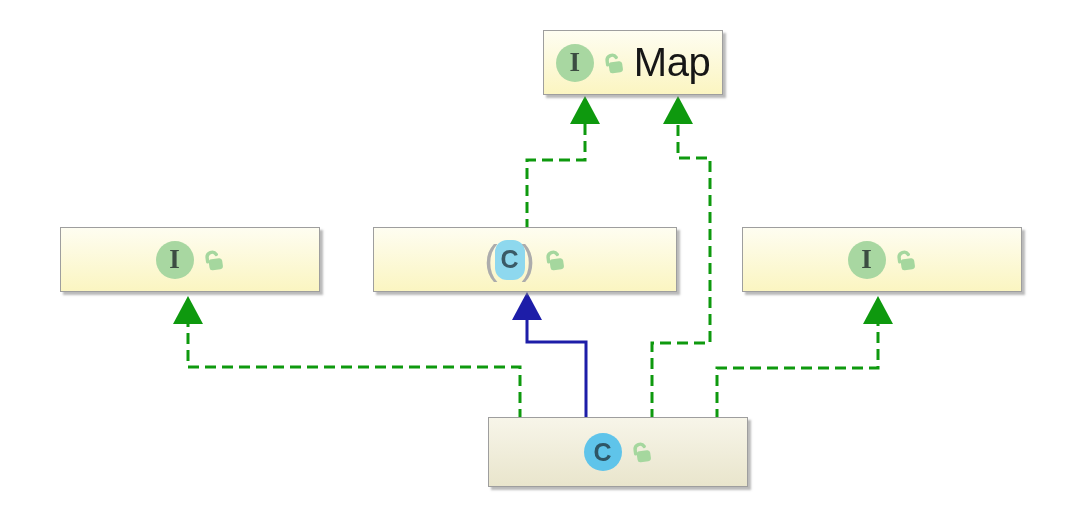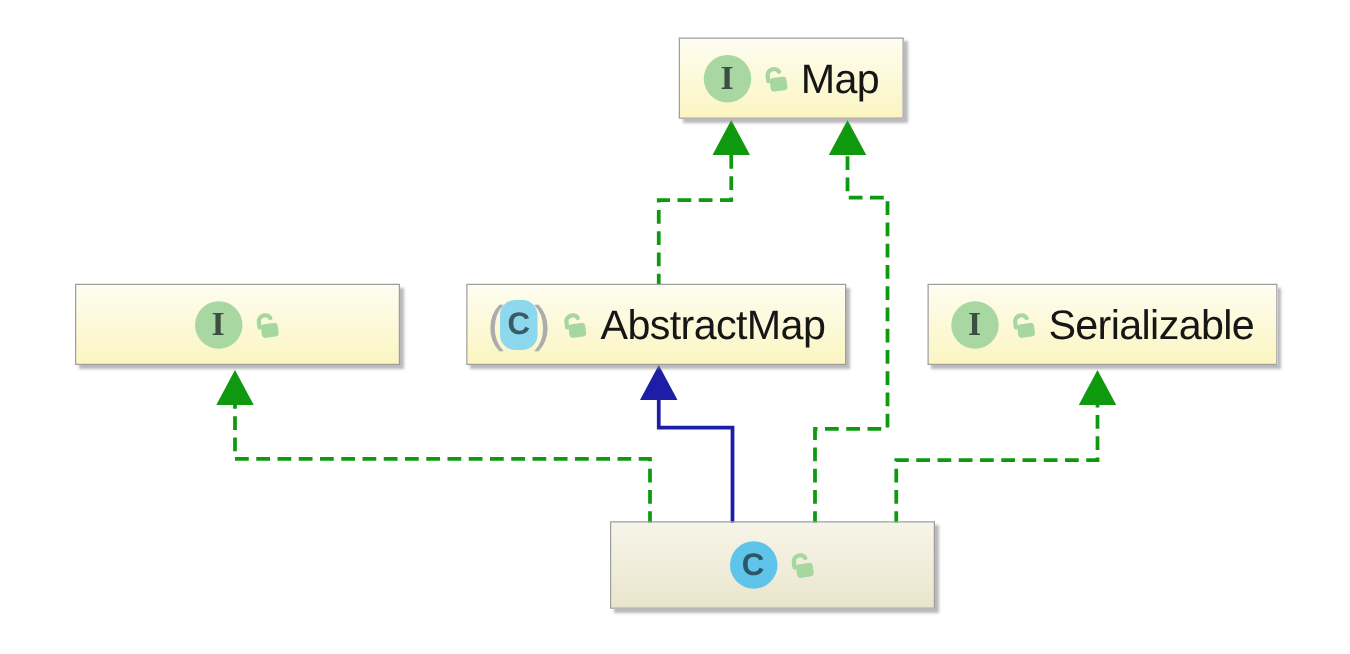--- a/index.html
+++ b/index.html
@@ -9,21 +9,21 @@
   }
   svg.edges-layer{position:absolute;left:0;top:0;width:1080px;height:523px;z-index:0;}
   .node{
     position:absolute;z-index:1;box-sizing:border-box;
     display:flex;align-items:center;justify-content:center;gap:9px;
     background:linear-gradient(180deg,#FEFDF1 0%,#FBF5C1 100%);
     border:1px solid #9e9e9e;
     box-shadow:3px 3px 2px rgba(130,130,130,0.55);
   }
   .node-main{background:linear-gradient(180deg,#F7F5E9 0%,#E9E5CC 100%);}
-  .node-label{font-size:33px;color:#161616;white-space:nowrap;letter-spacing:-0.5px;}
+  .node-label{font-size:40px;color:#161616;white-space:nowrap;letter-spacing:-0.5px;}
   .badge{
     width:38px;height:38px;border-radius:50%;flex:0 0 auto;
     display:flex;align-items:center;justify-content:center;line-height:1;
   }
   .badge-interface{background:#A8D7A1;color:#3C4D42;font-family:"Liberation Serif",serif;font-weight:bold;font-size:27px;}
   .badge-class{background:#5FC4EA;color:#2E5666;font-weight:bold;font-size:25px;}
   .abstract-wrap{display:flex;align-items:center;flex:0 0 auto;}
   .paren{color:#ACACAC;font-size:40px;font-weight:normal;line-height:38px;}
   .paren-open{margin-right:-3px;}
   .paren-close{margin-left:-3px;}
@@ -83,34 +83,32 @@
       <span class="paren paren-close">)</span>
     </span>
     <span class="lock">
       <svg width="22" height="24" viewBox="0 0 22 24">
         <g transform="rotate(-8 11 12)">
           <path d="M4.5 13 V9 a5 5 0 0 1 9.5 -2.2" fill="none" stroke="#A5D79E" stroke-width="3.4" stroke-linecap="round"></path>
           <rect x="5.5" y="11" width="13.5" height="11" rx="3" fill="#A5D79E"></rect>
         </g>
       </svg>
     </span>
-    <span class="node-label">AbstractMap</span>
   </div>
 
   <div class="node" style="left:742px;top:227px;width:280px;height:65px;">
     <span class="badge badge-interface">I</span>
     <span class="lock">
       <svg width="22" height="24" viewBox="0 0 22 24">
         <g transform="rotate(-8 11 12)">
           <path d="M4.5 13 V9 a5 5 0 0 1 9.5 -2.2" fill="none" stroke="#A5D79E" stroke-width="3.4" stroke-linecap="round"></path>
           <rect x="5.5" y="11" width="13.5" height="11" rx="3" fill="#A5D79E"></rect>
         </g>
       </svg>
     </span>
-    <span class="node-label">Serializable</span>
   </div>
 
   <div class="node node-main" style="left:488px;top:417px;width:260px;height:70px;">
     <span class="badge badge-class">C</span>
     <span class="lock">
       <svg width="22" height="24" viewBox="0 0 22 24">
         <g transform="rotate(-8 11 12)">
           <path d="M4.5 13 V9 a5 5 0 0 1 9.5 -2.2" fill="none" stroke="#A5D79E" stroke-width="3.4" stroke-linecap="round"></path>
           <rect x="5.5" y="11" width="13.5" height="11" rx="3" fill="#A5D79E"></rect>
         </g>

